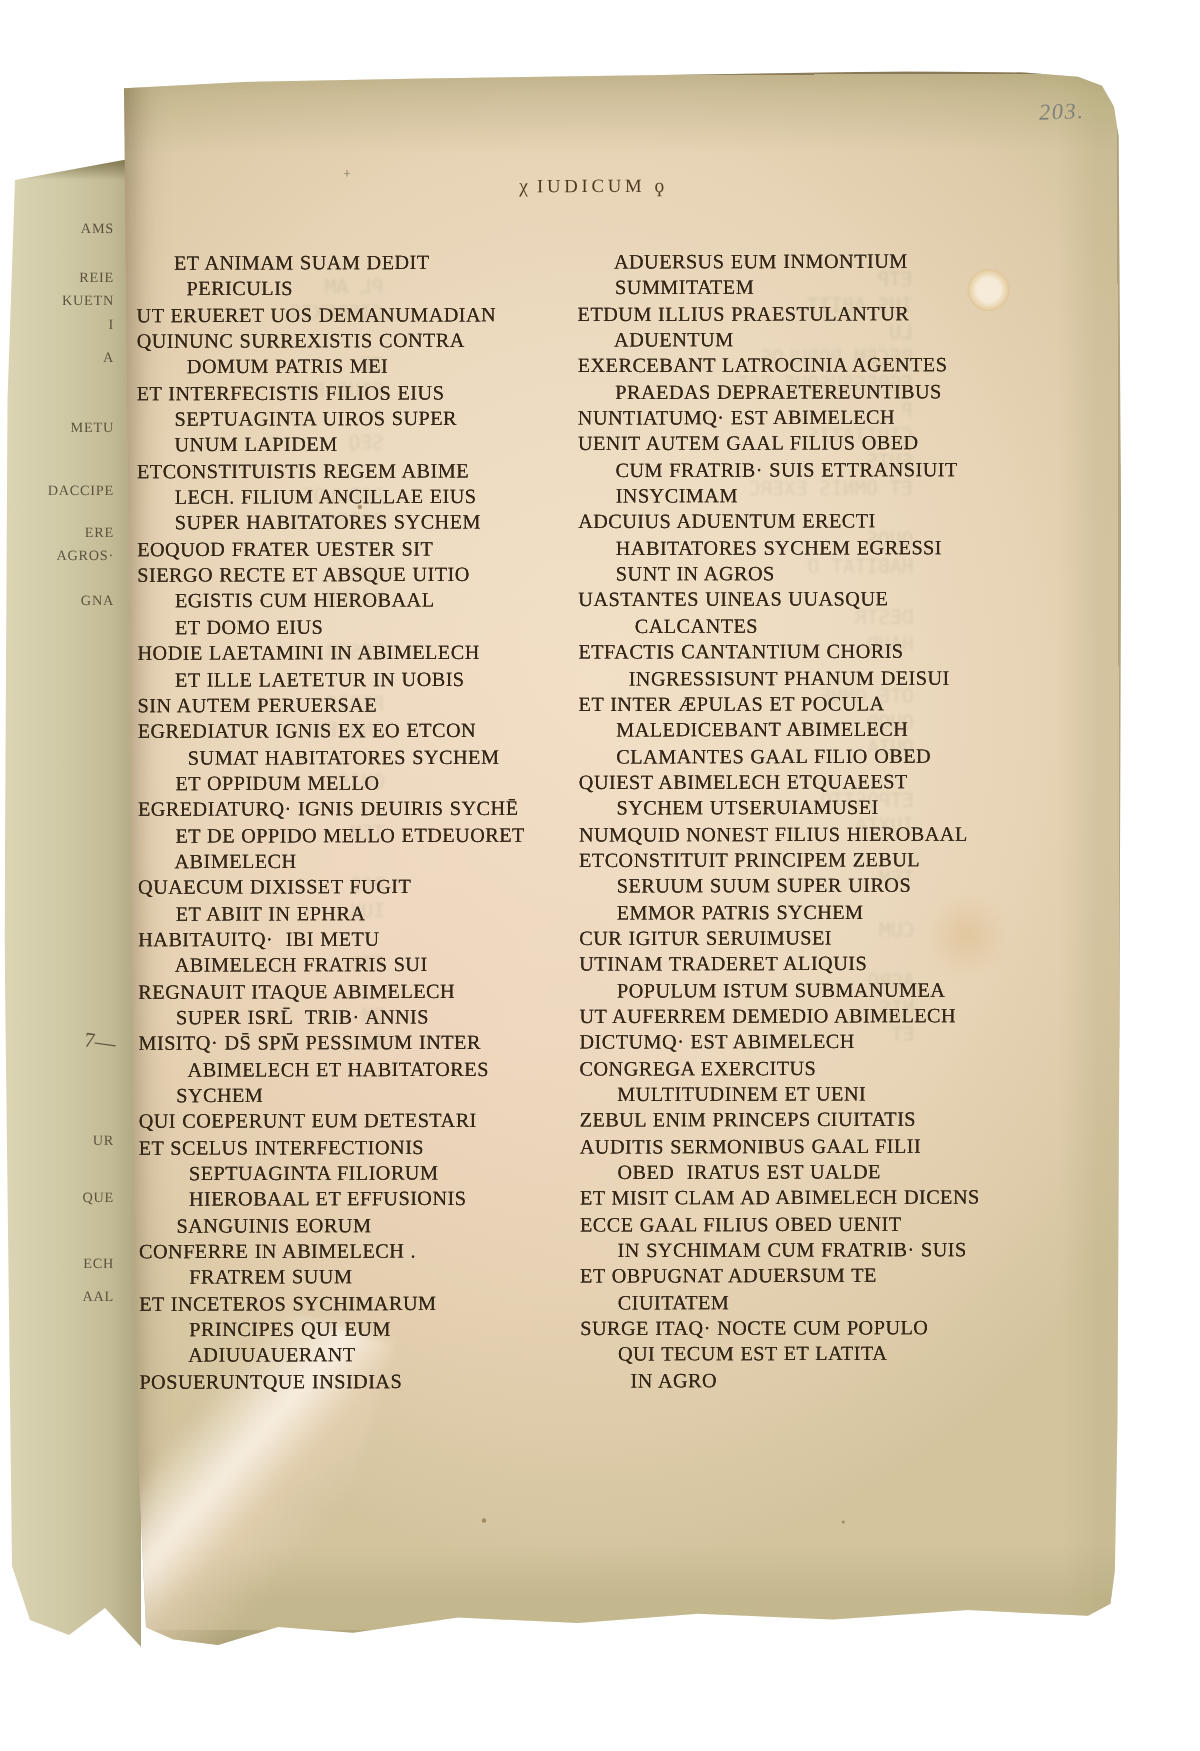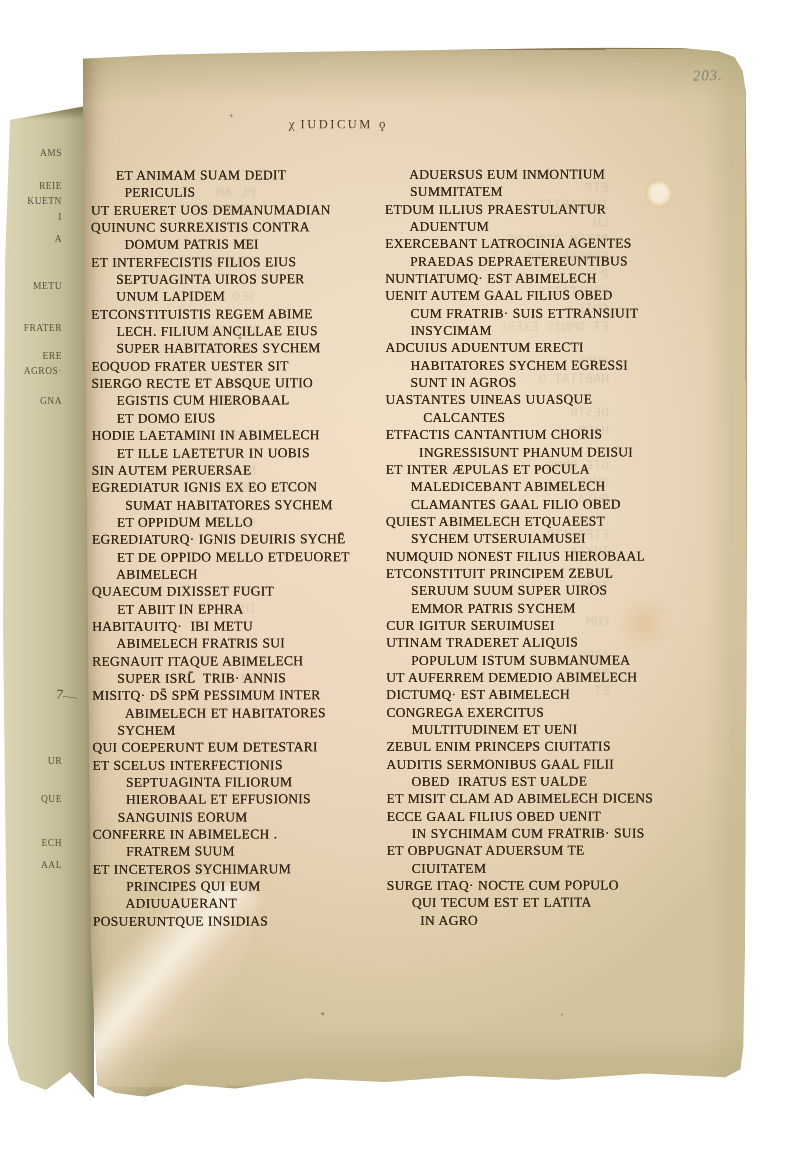--- a/index.html
+++ b/index.html
@@ -6,20 +6,21 @@
   .photo{position:relative;width:800px;height:1167px;background:#ffffff;overflow:hidden;
          font-family:"Liberation Serif","DejaVu Serif",serif;}
 
   
   .prev-edge{position:absolute;left:0;top:106px;width:94px;height:992px;
     background:
       linear-gradient(180deg, rgba(96,84,44,.55) 0 3px, rgba(96,84,44,0) 14px),
       linear-gradient(90deg,#dcd6b6 0%,#cfc9a6 40%,#c2bb95 68%,#a9a27d 90%,#8d8767 100%);
     clip-path:polygon(10px 14px,86px 0px,94px 28px,94px 992px,70px 966px,46px 984px,
                       20px 974px,8px 938px,3px 520px,5px 160px);
+    padding-left:14px;
   }
   .frag{position:absolute;right:32px;font-size:9.5px;letter-spacing:.5px;
         color:#3f3526;opacity:.8;white-space:nowrap;}
 
   
   .page{position:absolute;left:84px;top:48px;width:664px;height:1048px;
     transform:rotate(-.15deg);
     background:
       linear-gradient(180deg, rgba(77,63,28,.55) 0 2px, rgba(167,160,112,.45) 2px 7px, rgba(167,160,112,0) 54px),
       linear-gradient(0deg,   rgba(148,141,94,.5) 0 10px, rgba(168,160,113,.35) 10px 30px, rgba(168,160,113,0) 66px),
@@ -27,21 +28,21 @@
       radial-gradient(ellipse 50% 40% at 32% 58%, rgba(240,203,183,.28), rgba(240,203,183,0) 70%),
       radial-gradient(ellipse 70% 55% at 46% 40%, #f2e0c7 0%, #eddbc1 40%, #e7d3b5 65%, #decba9 85%, #d3c49e 100%);
     box-shadow:inset 16px 0 22px -12px rgba(80,62,30,.5);
     clip-path:polygon(0px 10px,80px 6px,200px 4px,360px 2px,520px 0px,600px 1px,636px 4px,
       652px 10px,660px 24px,663px 44px,664px 300px,662px 640px,660px 900px,658px 1000px,
       655px 1022px,640px 1030px,560px 1026px,470px 1032px,380px 1028px,300px 1034px,
       220px 1030px,150px 1040px,100px 1036px,60px 1048px,30px 1044px,12px 1036px,
       6px 900px,4px 600px,2px 300px);
   }
 
-  .header{position:absolute;left:200px;top:68px;width:180px;text-align:left;
+  .header{position:absolute;left:186px;top:68px;width:180px;text-align:right;
     font-size:12.5px;letter-spacing:2.5px;color:#4e3a20;white-space:nowrap;}
   .header .mark{font-size:13px;letter-spacing:0;padding:0 6px;color:#553f21;}
 
   .pagenum{position:absolute;left:610px;top:20px;font-size:15px;font-style:italic;
     color:#80817a;transform:rotate(-2deg);letter-spacing:1px;}
 
   .small-cross{position:absolute;left:146px;top:62px;font-size:9px;color:#6b6b55;}
 
   .col{position:absolute;margin:0;white-space:pre;font-family:"Liberation Serif","DejaVu Serif",serif;
     font-size:13.5px;line-height:17.35px;letter-spacing:.3px;word-spacing:.5px;
@@ -78,21 +79,21 @@
 
 <div class="photo">
 
   <div class="prev-edge">
     <span class="frag" style="top:42px">AMS</span>
     <span class="frag" style="top:75px">REIE</span>
     <span class="frag" style="top:90px">KUETN</span>
     <span class="frag" style="top:106px">I</span>
     <span class="frag" style="top:128px">A</span>
     <span class="frag" style="top:175px">METU</span>
-    <span class="frag" style="top:217px">FRATER</span>
+    <span class="frag" style="top:217px">DACCIPE</span>
     <span class="frag" style="top:245px">ERE</span>
     <span class="frag" style="top:260px">AGROS·</span>
     <span class="frag" style="top:290px">GNA</span>
     <span class="frag" style="top:650px">UR</span>
     <span class="frag" style="top:688px">QUE</span>
     <span class="frag" style="top:732px">ECH</span>
     <span class="frag" style="top:754px">AAL</span>
   </div>
 
   <div class="page">

